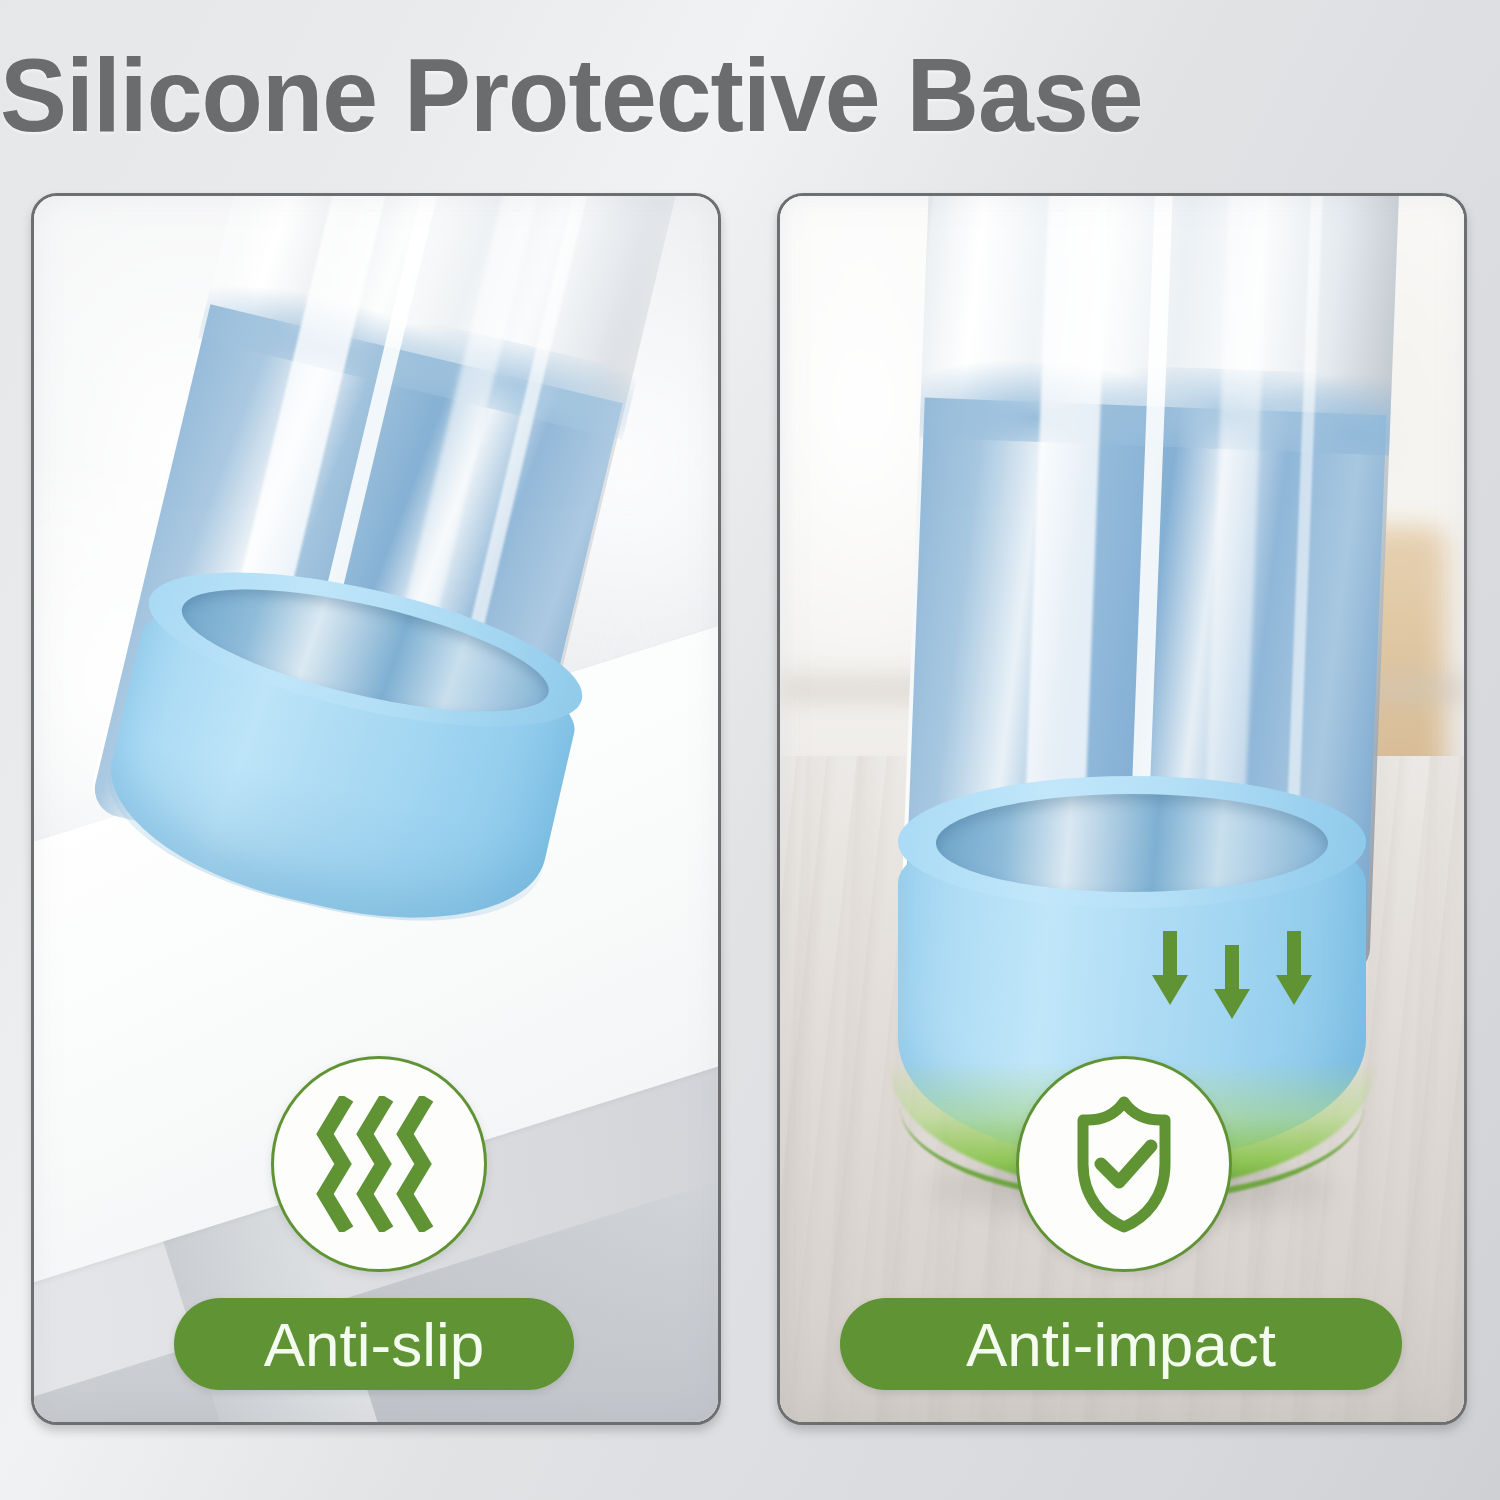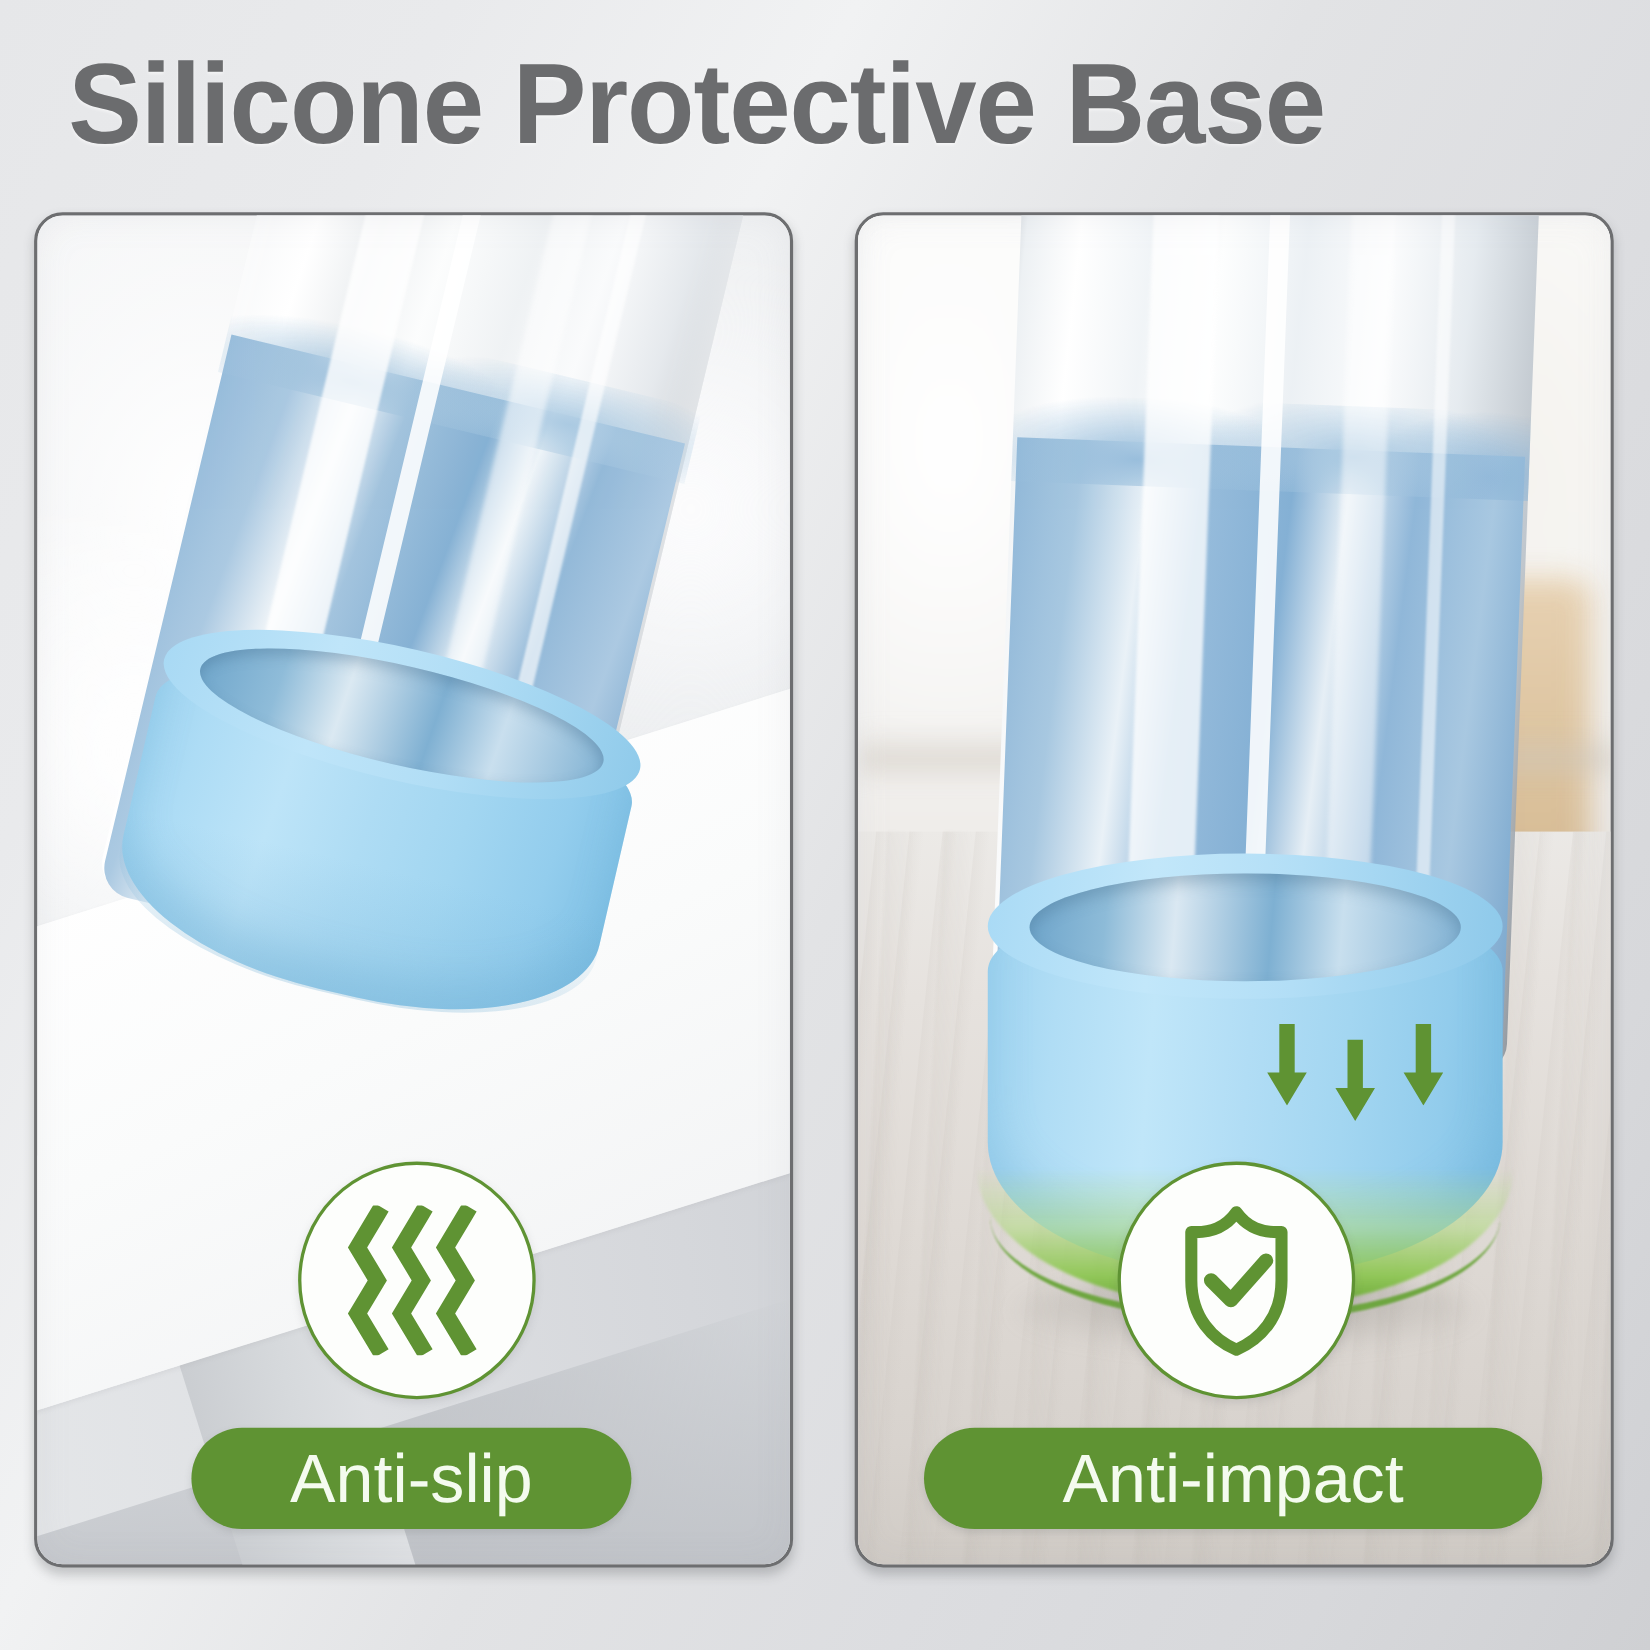--- a/index.html
+++ b/index.html
@@ -19,21 +19,20 @@
   }
 
   
   .title-bar {
     position: absolute;
     left: 0; top: 0;
     width: 1500px;
     height: 190px;
     display: flex;
     align-items: center;
-    padding-left: 62px;
   }
   .title-text {
     font-size: 104px;
     font-weight: 700;
     color: #6b6c6e;
     letter-spacing: -1px;
     line-height: 1;
     white-space: nowrap;
     transform: scaleX(0.965);
     transform-origin: left center;

